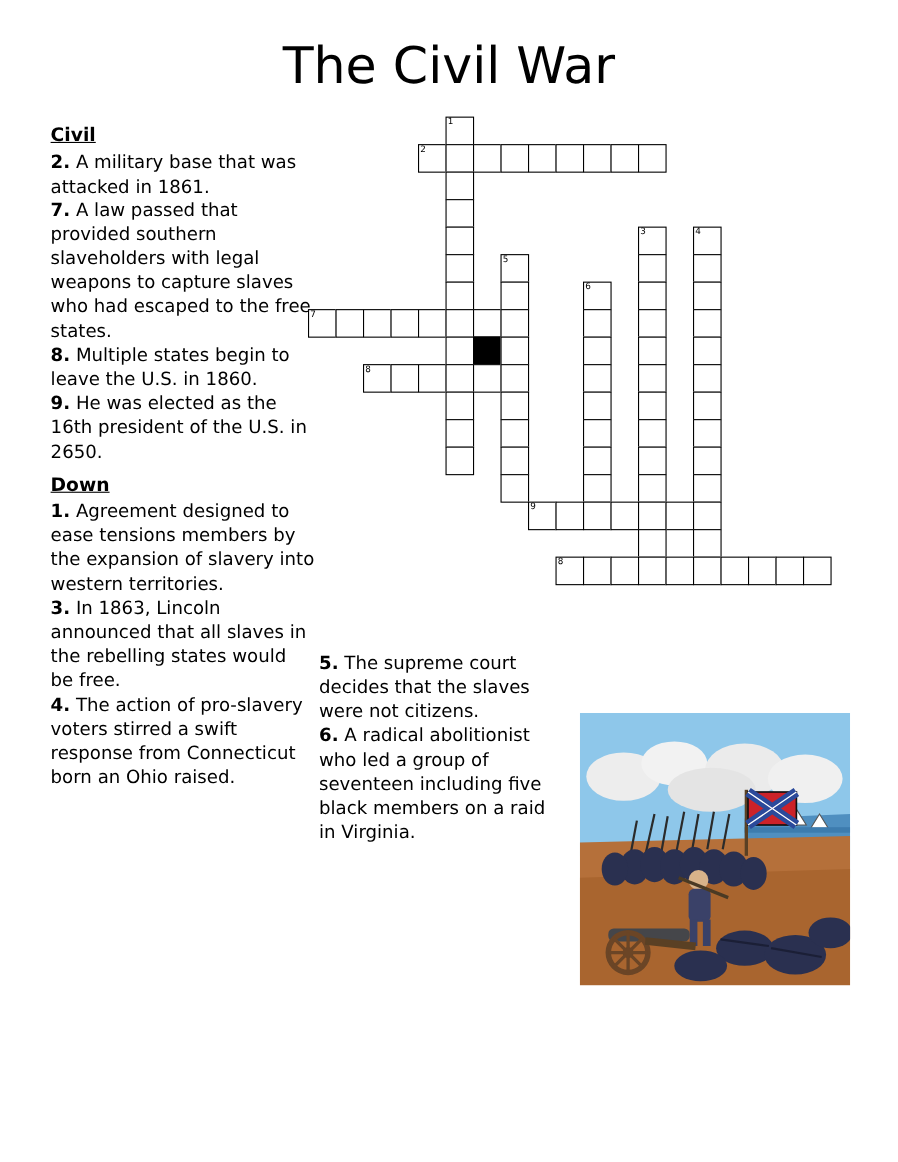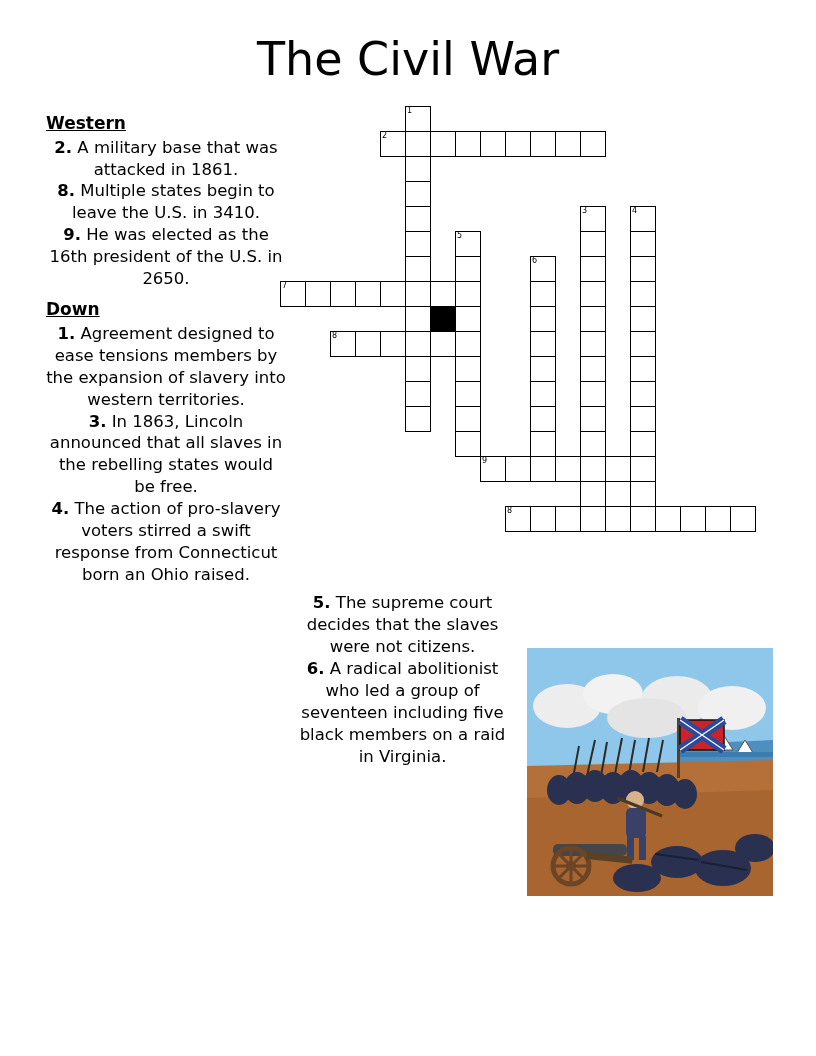--- a/index.html
+++ b/index.html
@@ -44,21 +44,20 @@
   .section-head {
     font-weight: bold;
     text-decoration: underline;
     font-size: 17px;
     margin-bottom: 2px;
     display: block;
   }
   .clue {
     display: block;
     margin-bottom: 0px;
-    text-align: center;
   }
   .clue .num {
     font-weight: bold;
   }
 
   
   #grid {
     position: absolute;
     left: 280px;
     top: 106px;
@@ -98,29 +97,33 @@
   #illus svg { display: block; }
 </style>
 </head>
 <body>
 
 <div id="page">
 
   <div id="title">The Civil War</div>
 
   <div class="clue-col" id="col-left">
-    <span class="section-head">Western</span>
+    <span class="section-head">Civil</span>
 
     <span class="clue">
       <span class="num">2.</span>
       <span>A military base that was attacked in 1861.</span>
     </span>
     <span class="clue">
+      <span class="num">7.</span>
+      <span>A law passed that provided southern slaveholders with legal weapons to capture slaves who had escaped to the free states.</span>
+    </span>
+    <span class="clue">
       <span class="num">8.</span>
-      <span>Multiple states begin to leave the U.S. in 3410.</span>
+      <span>Multiple states begin to leave the U.S. in 1860.</span>
     </span>
     <span class="clue">
       <span class="num">9.</span>
       <span>He was elected as the 16th president of the U.S. in 2650.</span>
     </span>
 
     <span class="section-head" style="margin-top:8px;">Down</span>
 
     <span class="clue">
       <span class="num">1.</span>

